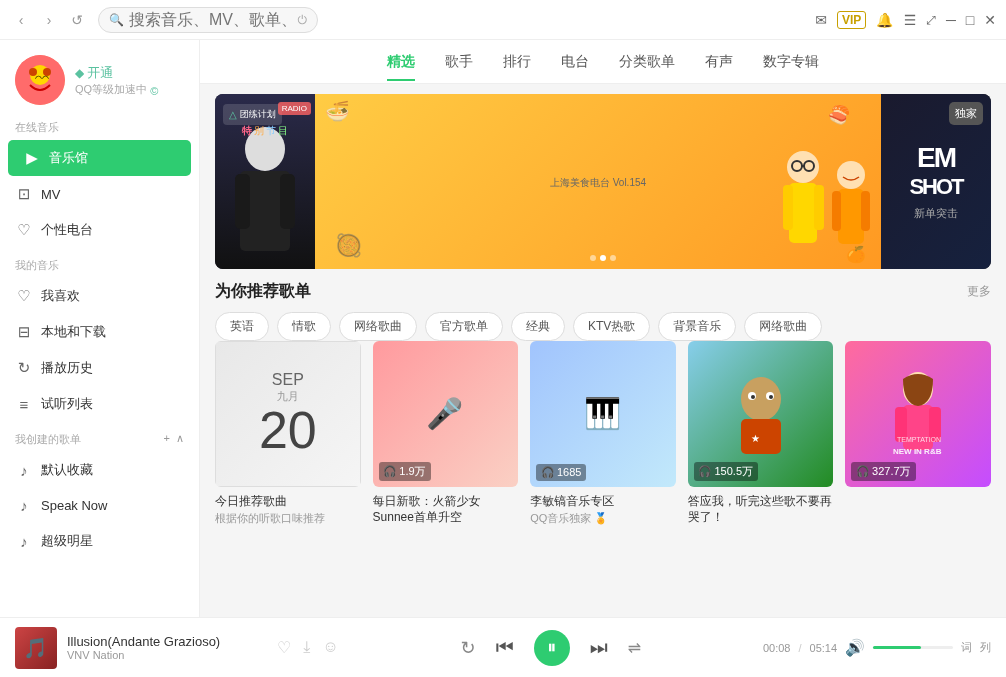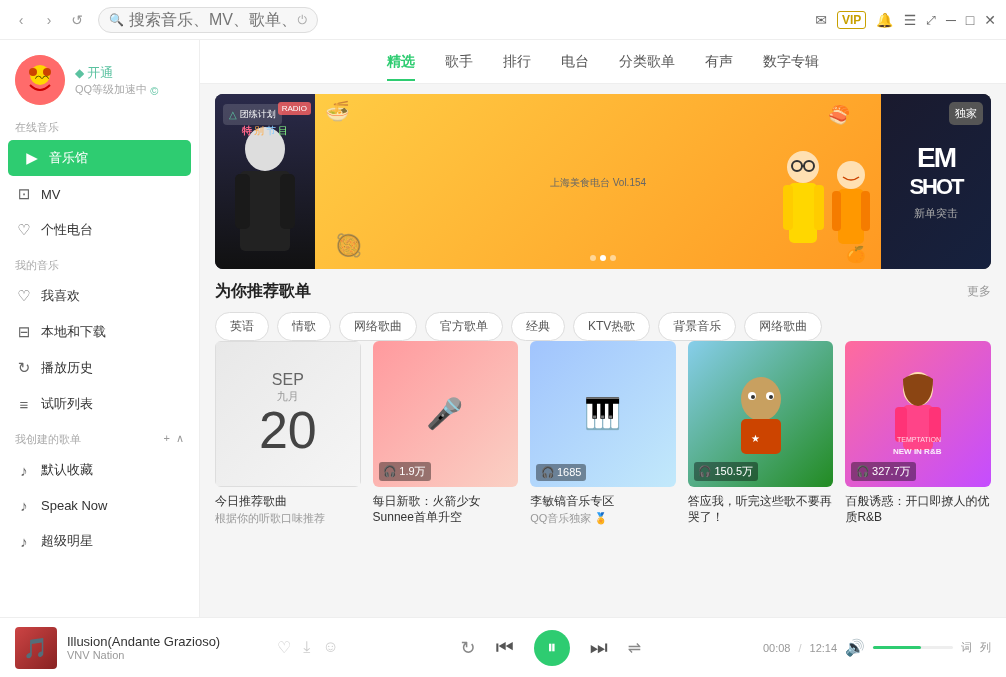--- a/index.html
+++ b/index.html
@@ -499,21 +499,20 @@
 
                   <text x="10" y="85" font-size="8" fill="rgba(255,255,255,0.9)" font-weight="bold">NEW IN R&amp;B</text>
                   <text x="14" y="73" font-size="7" fill="rgba(255,255,255,0.8)">TEMPTATION</text>
                 </svg>
               </div>
               <div class="play-count">
                 <span>🎧</span>
                 <span>327.7万</span>
               </div>
             </div>
-            <div class="playlist-name">百般诱惑：开口即撩人的优质R&amp;B</div>
           </div>
 
         </div>
       </div>
 
     </div>
 
   </div>
 </div>
 
@@ -533,21 +532,21 @@
   <div class="player-center">
     <span style="font-size:18px;color:#888;cursor:pointer;">↻</span>
     <span style="font-size:20px;color:#555;cursor:pointer;">⏮</span>
     <span class="ctrl-btn play">⏸</span>
     <span style="font-size:20px;color:#555;cursor:pointer;">⏭</span>
     <span style="font-size:16px;color:#888;cursor:pointer;">⇌</span>
   </div>
   <div class="player-right">
     <span class="time-display">00:08</span>
     <span style="color:#ccc;font-size:11px;">/</span>
-    <span class="time-display">12:14</span>
+    <span class="time-display">05:14</span>
     <div class="progress-container">
       <span class="vol-icon">🔊</span>
       <div class="progress-bar-wrap">
         <div class="progress-bar-fill" style="width:60%;"></div>
       </div>
     </div>
     <span style="font-size:11px;color:#999;">词</span>
     <span style="font-size:11px;color:#999;">列</span>
   </div>
 </div>

